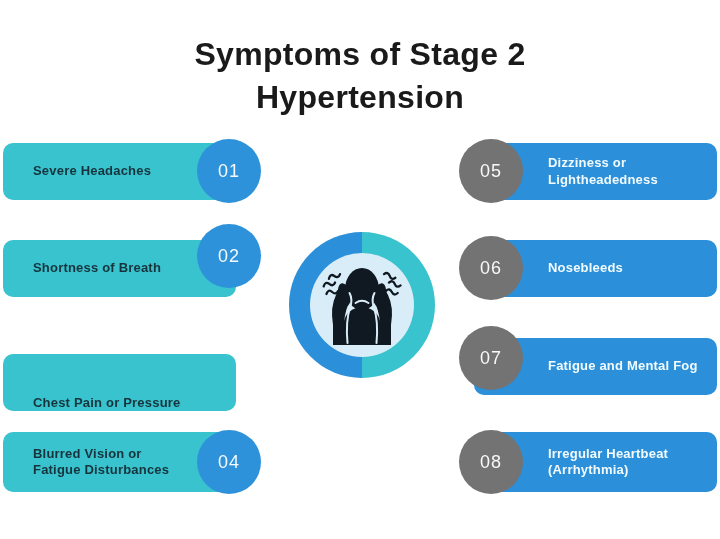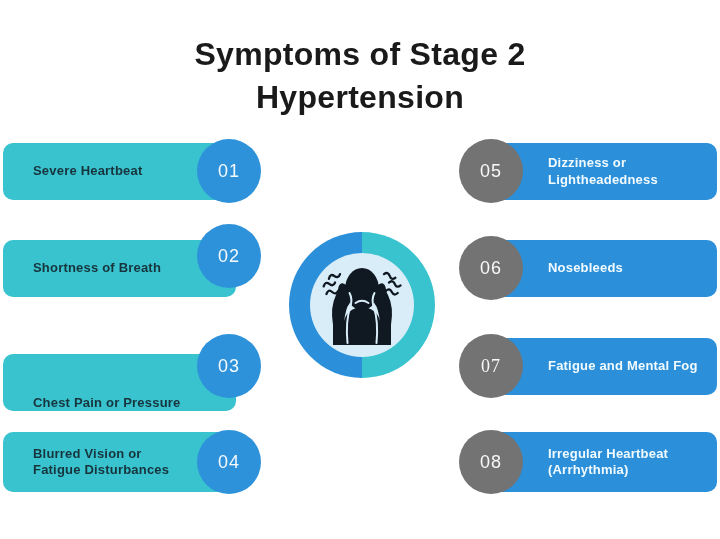--- a/index.html
+++ b/index.html
@@ -44,38 +44,35 @@
 <body>
 
 <div class="page">
 
   <div class="title">
     <div>Symptoms of Stage 2</div>
     <div>Hypertension</div>
   </div>
 
   <div class="bar left-bar" style="top:143px;">
-    <span class="label">Severe Heartbeat</span>
+    <span class="label">Severe Headaches</span>
   </div>
   <div class="badge blue" style="top:139px;">
     <span>01</span>
   </div>
 
   <div class="bar left-bar" style="top:240px;">
     <span class="label">Shortness of Breath</span>
   </div>
   <div class="badge blue" style="top:224px;">
     <span>02</span>
   </div>
 
   <div class="bar left-bar" style="top:354px;align-items:flex-end;">
     <span class="label">Chest Pain or Pressure</span>
-  </div>
-  <div class="badge blue" style="top:334px;">
-    <span>03</span>
   </div>
 
   <div class="bar left-bar" style="top:432px; height:60px;">
     <span class="label">Blurred Vision or Fatigue Disturbances</span>
   </div>
   <div class="badge blue" style="top:430px;">
     <span>04</span>
   </div>
 
   <div class="bar right-bar" style="top:143px;">
@@ -88,21 +85,21 @@
   <div class="bar right-bar" style="top:240px;">
     <span class="label">Nosebleeds</span>
   </div>
   <div class="badge teal" style="top:236px;">
     <span>06</span>
   </div>
 
   <div class="bar right-bar" style="top:338px;">
     <span class="label">Fatigue and Mental Fog</span>
   </div>
-  <div class="badge teal" style="top:334px;font-family:Liberation Serif, serif;">
+  <div class="badge teal" style="top:326px;">
     <span>07</span>
   </div>
 
   <div class="bar right-bar" style="top:432px; height:60px;">
     <span class="label">Irregular Heartbeat (Arrhythmia)</span>
   </div>
   <div class="badge teal" style="top:430px;">
     <span>08</span>
   </div>
 

